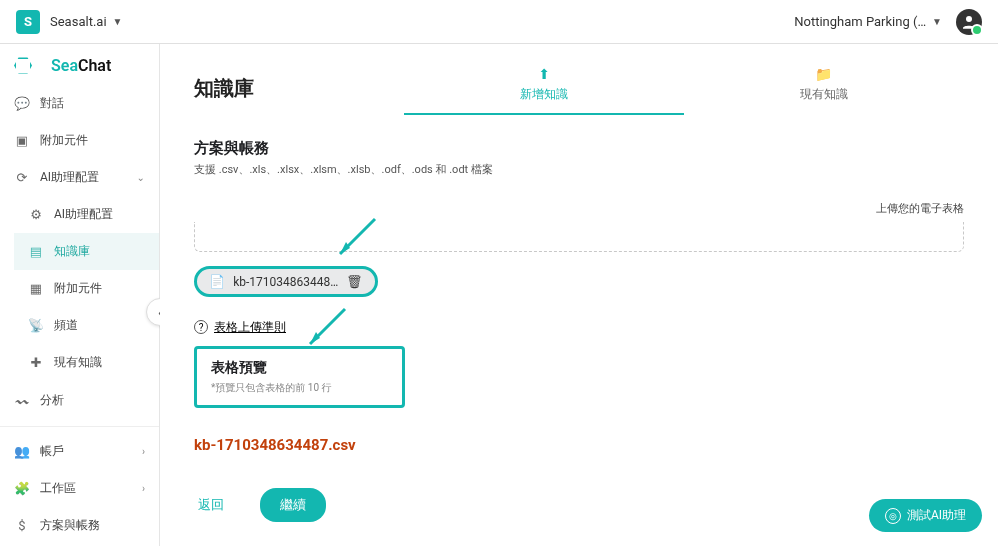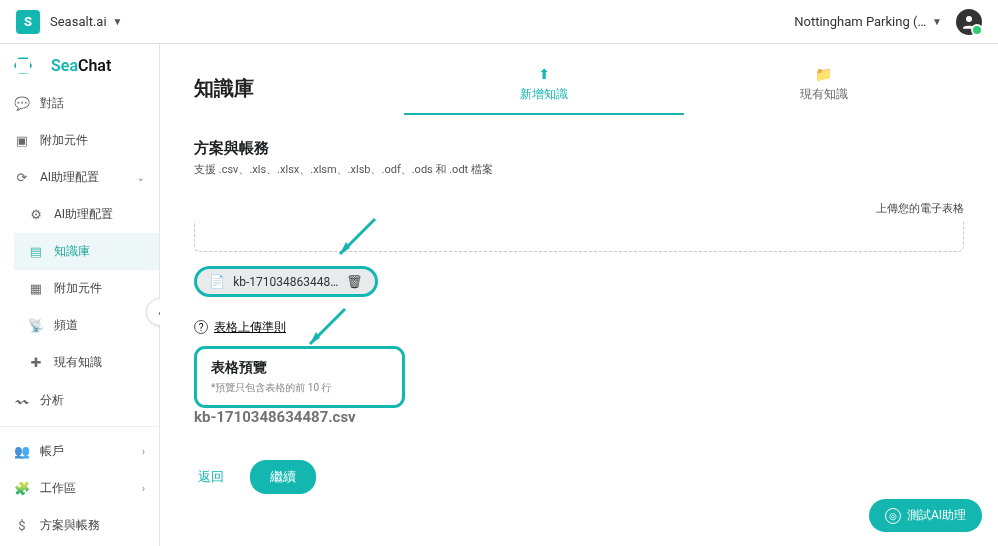--- a/index.html
+++ b/index.html
@@ -40,27 +40,27 @@
   .section-sub{font-size:11px;color:#555;margin-top:4px;}
   .upload-label{font-size:11px;color:#444;margin-top:24px;text-align:right;}
   .dropzone{border:1px dashed #c8c8c8;border-top:none;border-radius:0 0 6px 6px;height:30px;margin-top:6px;}
   .chip-row{margin-top:14px;}
   .file-chip{display:inline-flex;align-items:center;gap:8px;background:#e9eaeb;border:3px solid #13b7b0;border-radius:20px;padding:5px 12px;font-size:12px;color:#333;}
   .file-chip .doc-ico{font-size:13px;}
   .file-chip .trash{font-size:13px;cursor:pointer;}
   .guideline{margin-top:22px;font-size:12px;color:#000000;}
   .guideline .q{display:inline-block;width:14px;height:14px;border:1px solid #555;border-radius:50%;font-size:10px;line-height:13px;text-align:center;margin-right:6px;}
   .guideline .u{text-decoration:underline;}
-  .preview-box{display:inline-block;border:3px solid #13b7b0;border-radius:11px;padding:10px 70px 10px 14px;margin-top:10px;}
+  .preview-box{display:inline-block;border:3px solid #13b7b0;border-radius:4px;padding:10px 70px 10px 14px;margin-top:10px;}
   .preview-box .pt{font-size:14px;font-weight:700;}
   .preview-box .ps{font-size:10px;color:#888;margin-top:4px;text-align:center;}
-  .file-name{font-size:15px;font-weight:700;color:#737373;}
+  .file-name{font-size:15px;font-weight:700;margin-top:28px;color:#c2410c;}
   .actions{margin-top:34px;display:flex;align-items:center;gap:22px;}
   .btn-back{font-size:13px;color:#13b7b0;background:none;border:none;cursor:pointer;padding:6px 4px;}
-  .btn-primary{background:#13b7b0;color:#fff;border:none;border-radius:16px;font-size:13px;padding:8px 20px;cursor:pointer;}
+  .btn-primary{background:#13b7b0;color:#fff;border:none;border-radius:16px;font-size:13px;padding:8px 20px;cursor:pointer;margin-left:10px;}
   
   .fab{position:absolute;right:16px;bottom:14px;background:#13b7b0;color:#fff;border-radius:20px;padding:8px 16px;font-size:12px;display:flex;align-items:center;gap:6px;cursor:pointer;}
   .fab .ci{width:16px;height:16px;border:1.5px solid #fff;border-radius:50%;display:flex;align-items:center;justify-content:center;font-size:9px;}
   
   .collapse-handle{position:absolute;left:146px;top:254px;width:28px;height:28px;border-radius:50%;background:#fff;border:1px solid #ddd;display:flex;align-items:center;justify-content:center;font-size:13px;color:#555;cursor:pointer;box-shadow:0 1px 3px rgba(0,0,0,.1);}
   
   .scroll-hint{position:absolute;top:0;left:160px;width:6px;height:100%;background:linear-gradient(#d9d9d9 0 60%,transparent 60%);opacity:.35;}
   
   .arrow{position:absolute;pointer-events:none;}
   .arrow svg{overflow:visible;}

